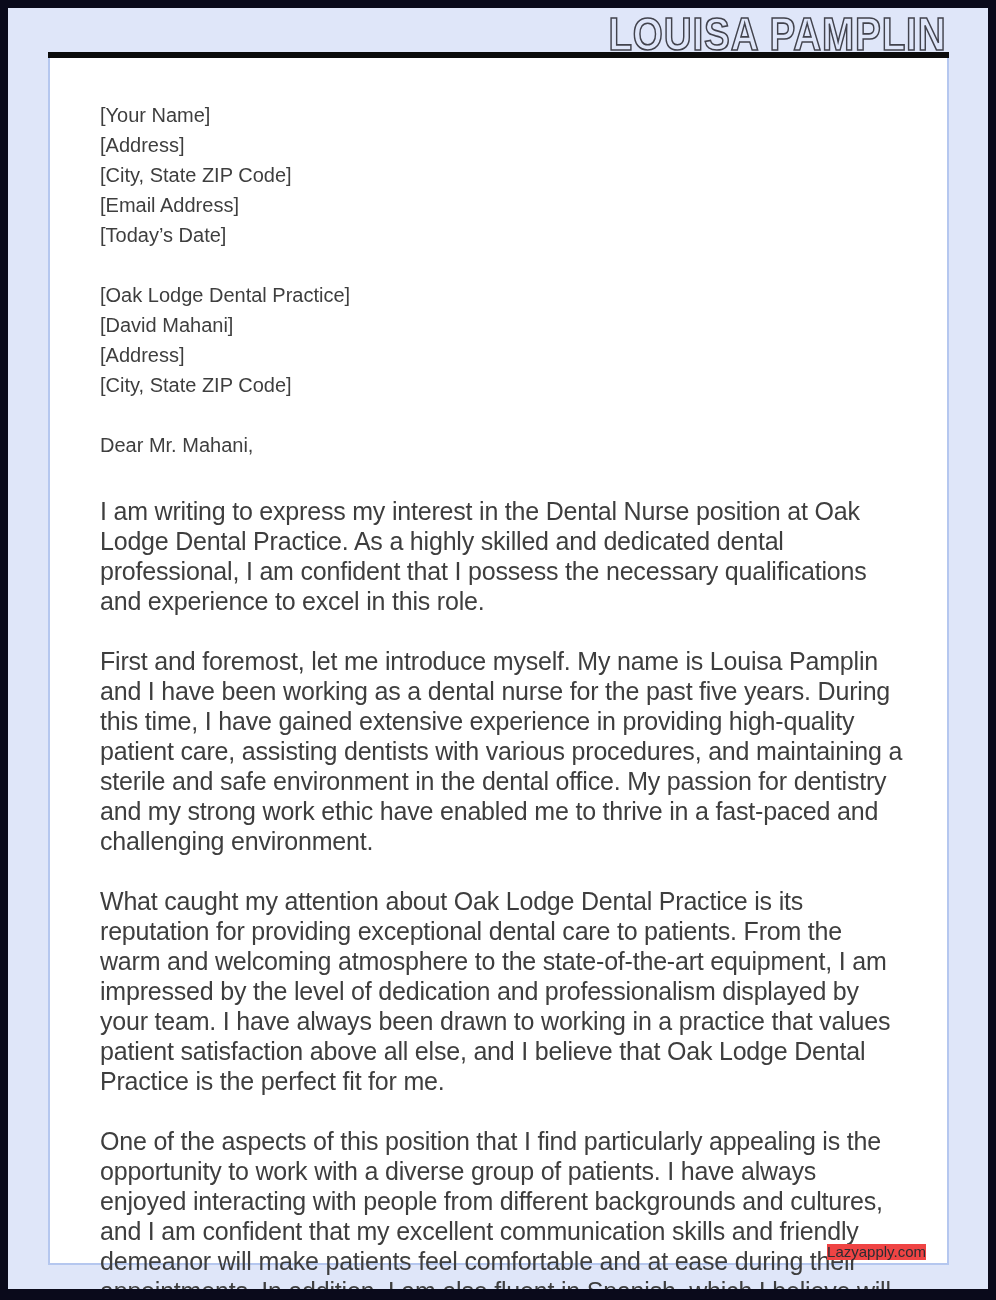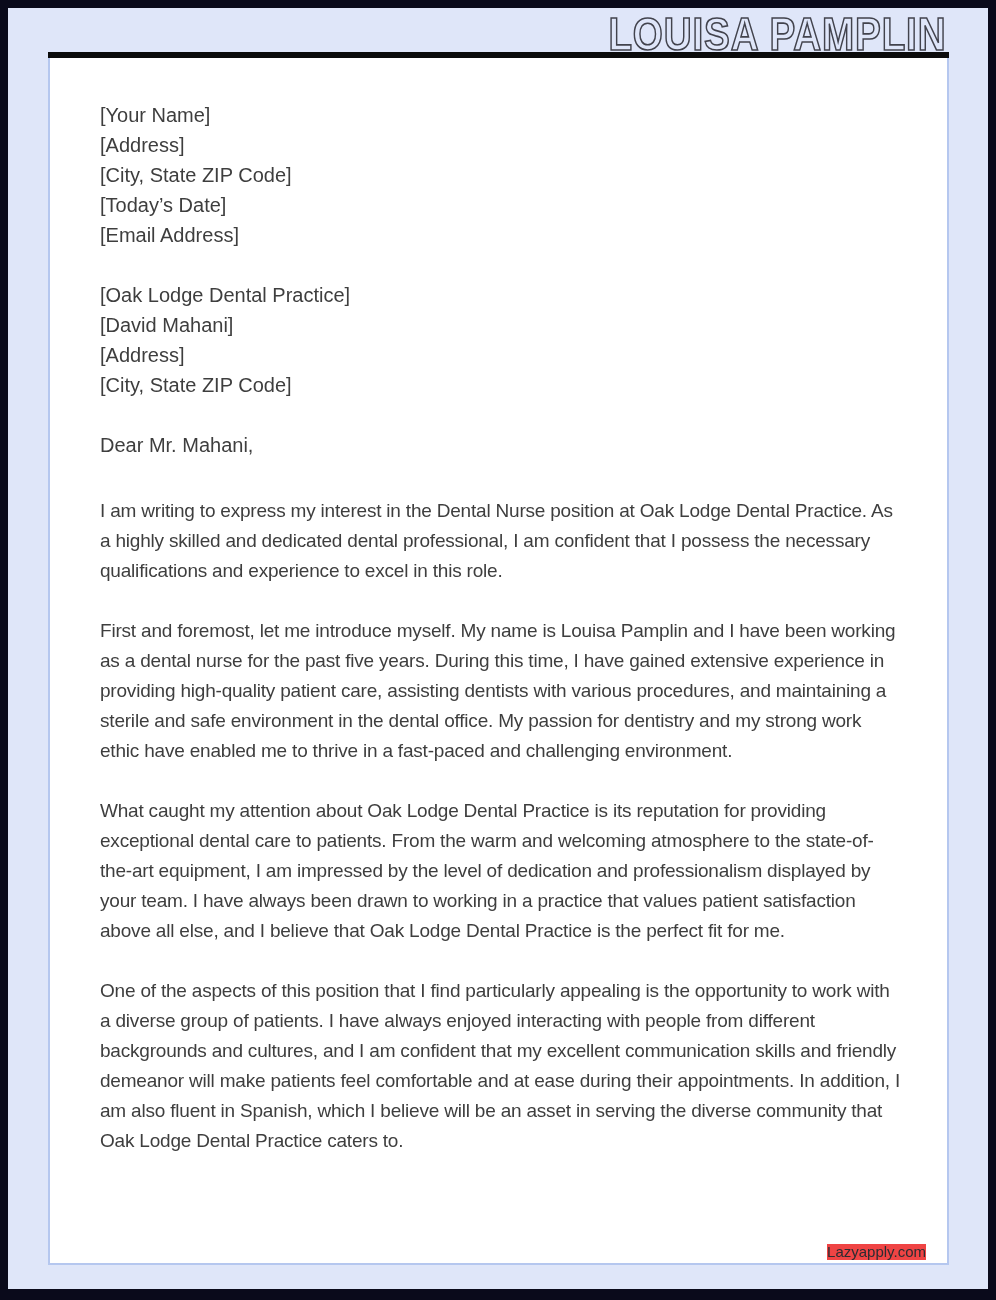--- a/index.html
+++ b/index.html
@@ -71,21 +71,21 @@
 
   .addr-block { margin-bottom: 30px; }
   .addr-line, .salutation {
     font-size: 20px;
     line-height: 30px;
     letter-spacing: 0;
   }
   .salutation { margin-bottom: 36px; }
 
   .para {
-    font-size: 19px;
+    font-size: 25px;
     line-height: 30px;
     letter-spacing: -0.2px;
     margin-bottom: 30px;
   }
 
   .watermark {
     position: absolute;
     right: 21px;
     bottom: 3px;
     font-size: 15px;
@@ -104,22 +104,22 @@
 
     <div class="top-rule"></div>
 
     <div class="page">
       <div class="letter">
 
         <div class="addr-block">
             <div class="addr-line">[Your Name]</div>
             <div class="addr-line">[Address]</div>
             <div class="addr-line">[City, State ZIP Code]</div>
+            <div class="addr-line">[Email Address]</div>
             <div class="addr-line">[Today’s Date]</div>
-            <div class="addr-line">[Email Address]</div>
           </div>
 
         <div class="addr-block">
             <div class="addr-line">[Oak Lodge Dental Practice]</div>
             <div class="addr-line">[David Mahani]</div>
             <div class="addr-line">[Address]</div>
             <div class="addr-line">[City, State ZIP Code]</div>
           </div>
 
         <div class="salutation">Dear Mr. Mahani,</div>

